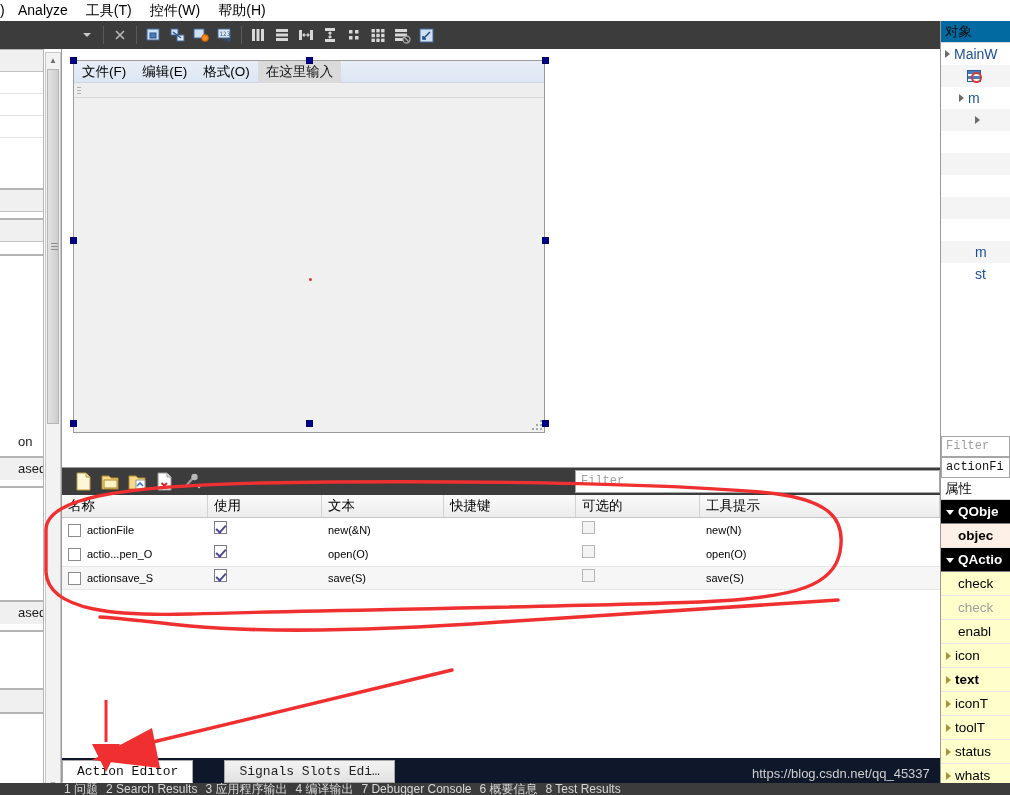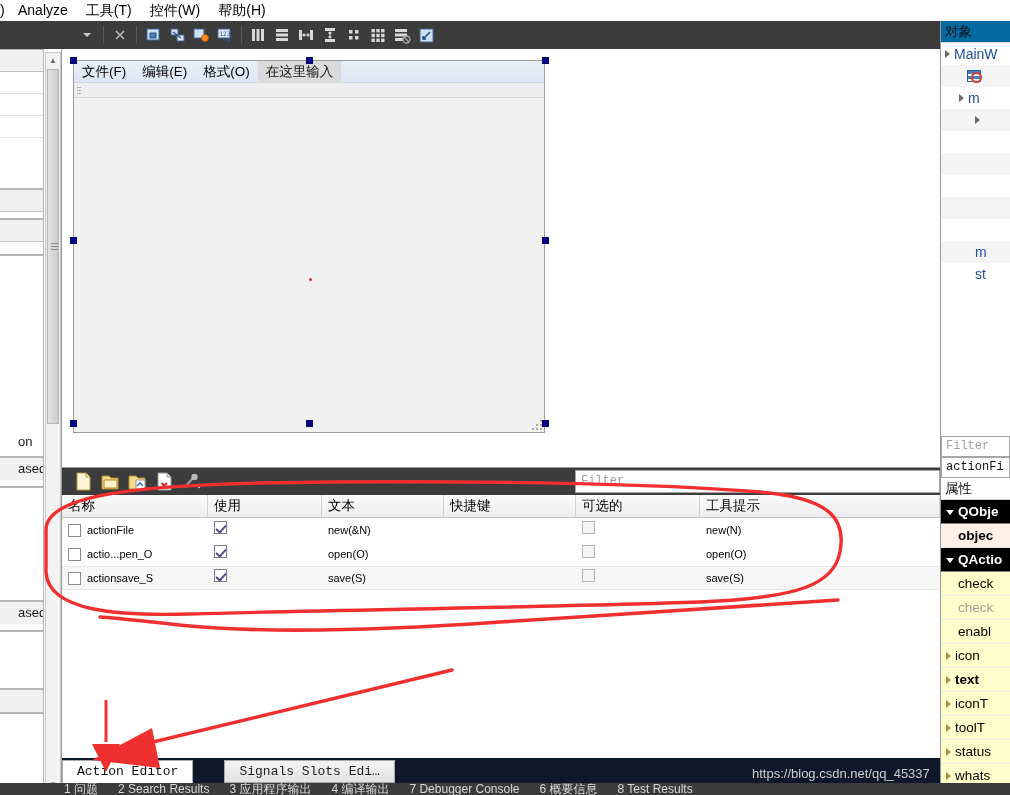--- a/index.html
+++ b/index.html
@@ -234,21 +234,21 @@
   .tab.active { background: #ffffff; border-bottom-color: #ffffff; }
   .tab.inactive { background: linear-gradient(to bottom,#f3f3f3,#e2e2e2); color:#222; }
 
   
   .statusstrip {
     position: absolute; left: 0; top: 783px;
     width: 1010px; height: 12px;
     background: #3c3c3c;
     overflow: hidden;
     color: #d8d8d8; font-size: 12px;
-    display: flex; align-items: center; gap: 20px;
+    display: flex; align-items: center; gap: 8px;
     padding-left: 64px;
     white-space: nowrap;
   }
   .statusstrip span { line-height: 12px; }
 
   
   .rightdock {
     position: absolute; left: 940px; top: 21px;
     width: 70px; height: 762px;
     background: #ffffff;

